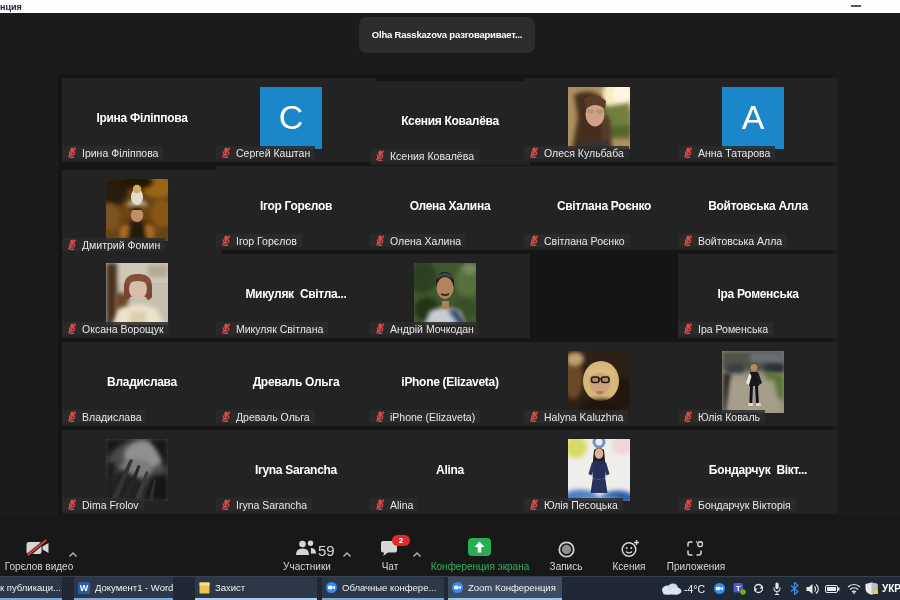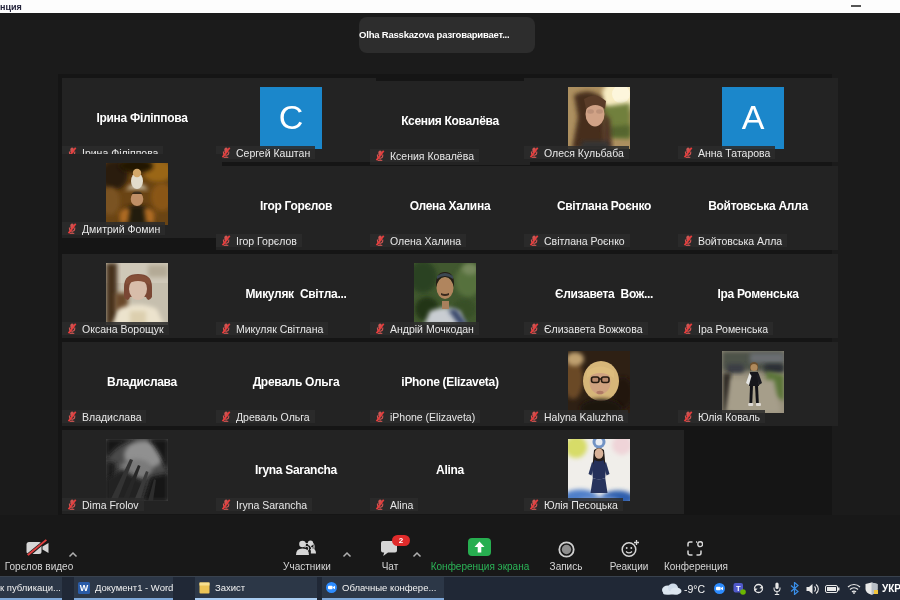--- a/index.html
+++ b/index.html
@@ -2,21 +2,21 @@
 <html><head><meta charset="utf-8">
 <style>
 *{margin:0;padding:0;box-sizing:border-box}
 html,body{width:900px;height:600px;overflow:hidden;background:#1b1b1b;
   font-family:"Liberation Sans",sans-serif;}
 #titlebar{position:absolute;left:0;top:0;width:900px;height:13px;background:#fdfdfd;}
 #titlebar .t{position:absolute;left:0;top:2px;font-size:9px;font-weight:bold;color:#23233a;}
 #titlebar .m{position:absolute;left:851px;top:5px;width:10px;height:1.5px;background:#555;}
 #main{position:absolute;left:0;top:13px;width:900px;height:563px;background:#1b1b1b;}
 #toast{position:absolute;left:359px;top:4px;width:176px;height:36px;border-radius:8px;
-  background:#2d2d2d;color:#fff;font-size:9.5px;font-weight:bold;text-align:left;line-height:36px;letter-spacing:-0.2px;}
+  background:#2d2d2d;color:#fff;font-size:9.5px;font-weight:bold;text-align:center;line-height:36px;letter-spacing:-0.2px;}
 #grid{position:absolute;left:58px;top:61px;width:774px;height:444px;background:#151515;}
 .cell{position:absolute;width:160px;height:84px;background:#232323;overflow:hidden;}
 .cname{position:absolute;left:0;top:0;width:100%;height:100%;display:flex;align-items:center;
   justify-content:center;color:#fff;font-size:12px;font-weight:bold;letter-spacing:-0.3px;white-space:pre;}
 .av{position:absolute;left:44px;top:9px;width:62px;height:62px;background:#1b87cb;
   color:#fff;font-size:34px;text-align:center;line-height:60px;font-weight:normal;}
 .ph{position:absolute;left:44px;top:9px;width:62px;height:62px;}
 .lbl{position:absolute;left:0;bottom:3px;height:13px;background:rgba(44,44,44,0.87);
   display:flex;align-items:center;padding:0 5px 0 5px;color:#e8e8e8;font-size:10.5px;white-space:pre;}
 .lbl svg{margin-right:5px;flex:none;}
@@ -100,21 +100,21 @@
 <div class="cell" style="left:620px;top:4px">
         <div class="av">A</div>
         <div class="lbl"><svg class="mic" width="10" height="11" viewBox="0 0 10 11">
             <rect x="3.4" y="0.6" width="3.4" height="5.6" rx="1.7" fill="#cc5552"></rect>
             <path d="M1.9 4.4 L1.9 5.6 A3.2 3.2 0 0 0 8.3 5.6 L8.3 4.4 L7.2 4.4 L7.2 5.6 A2.1 2.1 0 0 1 3.0 5.6 L3.0 4.4 Z" fill="#cc5552"></path>
             <rect x="4.6" y="8.4" width="1" height="1.4" fill="#cc5552"></rect>
             <rect x="2.9" y="9.8" width="4.4" height="1.1" fill="#cc5552"></rect>
             <path d="M0.8 9.8 L8.0 0.3 L9.4 1.3 L2.3 10.8 Z" fill="#e83d3d"></path>
           </svg>Анна Татарова</div>
       </div>
-<div class="cell" style="left:4px;top:80px">
+<div class="cell" style="left:4px;top:96px">
         <div class="ph"><svg width="62" height="62" viewBox="0 0 62 62">
             <defs>
               <filter id="b2" x="-30%" y="-30%" width="160%" height="160%">
                 <feGaussianBlur stdDeviation="2"></feGaussianBlur>
               </filter>
             </defs>
             <rect width="62" height="62" fill="#6a4414"></rect>
             <ellipse cx="8" cy="12" rx="14" ry="15" fill="#2c1b08" filter="url(#b2)"></ellipse>
             <ellipse cx="52" cy="8" rx="15" ry="11" fill="#9a6618" filter="url(#b2)"></ellipse>
             <ellipse cx="56" cy="34" rx="11" ry="14" fill="#8a5618" filter="url(#b2)"></ellipse>
@@ -234,30 +234,20 @@
             <path d="M23 13 Q31 7 39 13 L39 16 Q31 10 23 16 Z" fill="#3c4852"></path>
             <path d="M27 30 Q31 32 35 30 L35 32 Q31 34 27 32 Z" fill="#3a2a1e"></path>
           </svg></div>
         <div class="lbl"><svg class="mic" width="10" height="11" viewBox="0 0 10 11">
             <rect x="3.4" y="0.6" width="3.4" height="5.6" rx="1.7" fill="#cc5552"></rect>
             <path d="M1.9 4.4 L1.9 5.6 A3.2 3.2 0 0 0 8.3 5.6 L8.3 4.4 L7.2 4.4 L7.2 5.6 A2.1 2.1 0 0 1 3.0 5.6 L3.0 4.4 Z" fill="#cc5552"></path>
             <rect x="4.6" y="8.4" width="1" height="1.4" fill="#cc5552"></rect>
             <rect x="2.9" y="9.8" width="4.4" height="1.1" fill="#cc5552"></rect>
             <path d="M0.8 9.8 L8.0 0.3 L9.4 1.3 L2.3 10.8 Z" fill="#e83d3d"></path>
           </svg>Андрій Мочкодан</div>
-      </div>
-<div class="cell" style="left:466px;top:180px">
-        <div class="cname" style="padding-bottom:4px">Єлизавета  Вож...</div>
-        <div class="lbl"><svg class="mic" width="10" height="11" viewBox="0 0 10 11">
-            <rect x="3.4" y="0.6" width="3.4" height="5.6" rx="1.7" fill="#cc5552"></rect>
-            <path d="M1.9 4.4 L1.9 5.6 A3.2 3.2 0 0 0 8.3 5.6 L8.3 4.4 L7.2 4.4 L7.2 5.6 A2.1 2.1 0 0 1 3.0 5.6 L3.0 4.4 Z" fill="#cc5552"></path>
-            <rect x="4.6" y="8.4" width="1" height="1.4" fill="#cc5552"></rect>
-            <rect x="2.9" y="9.8" width="4.4" height="1.1" fill="#cc5552"></rect>
-            <path d="M0.8 9.8 L8.0 0.3 L9.4 1.3 L2.3 10.8 Z" fill="#e83d3d"></path>
-          </svg>Єлизавета Вожжова</div>
       </div>
 <div class="cell" style="left:620px;top:180px">
         <div class="cname" style="padding-bottom:4px">Іра Роменська</div>
         <div class="lbl"><svg class="mic" width="10" height="11" viewBox="0 0 10 11">
             <rect x="3.4" y="0.6" width="3.4" height="5.6" rx="1.7" fill="#cc5552"></rect>
             <path d="M1.9 4.4 L1.9 5.6 A3.2 3.2 0 0 0 8.3 5.6 L8.3 4.4 L7.2 4.4 L7.2 5.6 A2.1 2.1 0 0 1 3.0 5.6 L3.0 4.4 Z" fill="#cc5552"></path>
             <rect x="4.6" y="8.4" width="1" height="1.4" fill="#cc5552"></rect>
             <rect x="2.9" y="9.8" width="4.4" height="1.1" fill="#cc5552"></rect>
             <path d="M0.8 9.8 L8.0 0.3 L9.4 1.3 L2.3 10.8 Z" fill="#e83d3d"></path>
           </svg>Іра Роменська</div>
@@ -425,39 +415,49 @@
             <path d="M37.8 22.5 L41.5 35 L38.5 36.5 L36 27 Z" fill="#27335c"></path>
           </svg></div>
         <div class="lbl"><svg class="mic" width="10" height="11" viewBox="0 0 10 11">
             <rect x="3.4" y="0.6" width="3.4" height="5.6" rx="1.7" fill="#cc5552"></rect>
             <path d="M1.9 4.4 L1.9 5.6 A3.2 3.2 0 0 0 8.3 5.6 L8.3 4.4 L7.2 4.4 L7.2 5.6 A2.1 2.1 0 0 1 3.0 5.6 L3.0 4.4 Z" fill="#cc5552"></path>
             <rect x="4.6" y="8.4" width="1" height="1.4" fill="#cc5552"></rect>
             <rect x="2.9" y="9.8" width="4.4" height="1.1" fill="#cc5552"></rect>
             <path d="M0.8 9.8 L8.0 0.3 L9.4 1.3 L2.3 10.8 Z" fill="#e83d3d"></path>
           </svg>Юлія Песоцька</div>
       </div>
+<div class="cell" style="left:620px;top:356px">
+        <div class="cname" style="padding-bottom:4px">Бондарчук  Вікт...</div>
+        <div class="lbl"><svg class="mic" width="10" height="11" viewBox="0 0 10 11">
+            <rect x="3.4" y="0.6" width="3.4" height="5.6" rx="1.7" fill="#cc5552"></rect>
+            <path d="M1.9 4.4 L1.9 5.6 A3.2 3.2 0 0 0 8.3 5.6 L8.3 4.4 L7.2 4.4 L7.2 5.6 A2.1 2.1 0 0 1 3.0 5.6 L3.0 4.4 Z" fill="#cc5552"></path>
+            <rect x="4.6" y="8.4" width="1" height="1.4" fill="#cc5552"></rect>
+            <rect x="2.9" y="9.8" width="4.4" height="1.1" fill="#cc5552"></rect>
+            <path d="M0.8 9.8 L8.0 0.3 L9.4 1.3 L2.3 10.8 Z" fill="#e83d3d"></path>
+          </svg>Бондарчук Вікторія</div>
+      </div>
 </div>
 <div id="toolbar">
 <svg class="ti" style="left:26px;top:24px" width="24" height="18" viewBox="0 0 24 18">
         <rect x="0.5" y="3" width="15" height="12" rx="2.5" fill="#d6d6d6"></rect>
         <path d="M16.5 7.5 L22.5 4 L22.5 14 L16.5 10.5 Z" fill="#d6d6d6"></path>
         <path d="M0 15.5 L19 0 L21.5 2 L3 18 Z" fill="#181818"></path>
         <path d="M1 15.5 L19.7 0.3 L21 1.6 L2.6 16.8 Z" fill="#e04040"></path>
       </svg>
       <div class="caret" style="left:68px;top:29px"><svg width="10" height="7" viewBox="0 0 10 7">
           <path d="M1.5 5.5 L5 2 L8.5 5.5" stroke="#b0b0b0" stroke-width="1.5" fill="none"></path>
         </svg></div>
       <div class="tlabel" style="left:4px;width:70px">Горєлов видео</div>
       <svg class="ti" style="left:295px;top:25px" width="22" height="17" viewBox="0 0 22 17">
         <circle cx="7.5" cy="4" r="3.3" fill="#d6d6d6"></circle>
         <path d="M1 15 Q1 8.6 7.5 8.6 Q14 8.6 14 15 Z" fill="#d6d6d6"></path>
         <circle cx="15.5" cy="3.2" r="2.7" fill="#d6d6d6"></circle>
         <path d="M16 7.8 Q21 8.6 21 13.6 L15.8 13.6 Z" fill="#d6d6d6"></path>
       </svg>
-      <div class="ti" style="left:304px;top:27px;font-size:10px;color:#d6d6d6">59</div>
+      <div class="ti" style="left:318px;top:27px;font-size:15px;color:#d6d6d6">59</div>
       <div class="caret" style="left:342px;top:29px"><svg width="10" height="7" viewBox="0 0 10 7">
           <path d="M1.5 5.5 L5 2 L8.5 5.5" stroke="#b0b0b0" stroke-width="1.5" fill="none"></path>
         </svg></div>
       <div class="tlabel" style="left:272px;width:70px">Участники</div>
       <svg class="ti" style="left:380px;top:25px" width="18" height="16" viewBox="0 0 18 16">
         <path d="M1 3 Q1 1 3 1 L15 1 Q17 1 17 3 L17 10.5 Q17 12.5 15 12.5 L8 12.5 L3.2 16 L4.2 12.5 L3 12.5 Q1 12.5 1 10.5 Z" fill="#d6d6d6"></path>
       </svg>
       <div class="ti" style="left:392px;top:20px;width:18px;height:11px;border-radius:5.5px;background:#e02b2b;color:#fff;font-size:8px;font-weight:bold;text-align:center;line-height:11px">2</div>
       <div class="caret" style="left:412px;top:29px"><svg width="10" height="7" viewBox="0 0 10 7">
           <path d="M1.5 5.5 L5 2 L8.5 5.5" stroke="#b0b0b0" stroke-width="1.5" fill="none"></path>
@@ -472,56 +472,61 @@
         <circle cx="8.5" cy="8.5" r="4.7" fill="#8e8e8e"></circle>
       </svg>
       <div class="tlabel" style="left:531px;width:70px">Запись</div>
       <svg class="ti" style="left:620px;top:24px" width="20" height="19" viewBox="0 0 20 19">
         <circle cx="9" cy="10.5" r="6.8" fill="none" stroke="#d6d6d6" stroke-width="1.5"></circle>
         <circle cx="6.7" cy="9" r="0.95" fill="#d6d6d6"></circle>
         <circle cx="11.3" cy="9" r="0.95" fill="#d6d6d6"></circle>
         <path d="M6 12.5 Q9 15.3 12 12.5" stroke="#d6d6d6" stroke-width="1.3" fill="none"></path>
         <path d="M16.5 1 L16.5 6 M14 3.5 L19 3.5" stroke="#d6d6d6" stroke-width="1.3"></path>
       </svg>
-      <div class="tlabel" style="left:594px;width:70px">Реакции</div>
+      <div class="tlabel" style="left:594px;width:70px">Ксения</div>
       <svg class="ti" style="left:687px;top:26px" width="16" height="16" viewBox="0 0 16 16">
         <path d="M1 5.5 L1 3 Q1 1 3 1 L5.5 1" stroke="#d6d6d6" stroke-width="1.5" fill="none"></path>
         <path d="M1 9.5 L1 12 Q1 14 3 14 L5.5 14" stroke="#d6d6d6" stroke-width="1.5" fill="none"></path>
         <path d="M9.5 14 L12 14 Q14 14 14 12 L14 9.5" stroke="#d6d6d6" stroke-width="1.5" fill="none"></path>
         <path d="M9 1 L10 1" stroke="#d6d6d6" stroke-width="1.5"></path>
         <circle cx="13.2" cy="3.2" r="2.4" fill="none" stroke="#d6d6d6" stroke-width="1.4"></circle>
       </svg>
-      <div class="tlabel" style="left:661px;width:70px">Конференция</div>
+      <div class="tlabel" style="left:661px;width:70px">Приложения</div>
     </div>
 </div>
 <div id="taskbar">
     <div class="task" style="left:0;width:62px;padding-left:0">к публикаци...</div>
     <div class="task" style="left:74px;width:99px"><svg class="ic" width="12" height="12" viewBox="0 0 12 12">
         <rect x="0" y="0" width="12" height="12" rx="1.5" fill="#2a5ca8"></rect>
         <text x="6" y="9.4" font-size="9" font-weight="bold" fill="#fff" text-anchor="middle" font-family="Liberation Sans">W</text>
       </svg>Документ1 - Word</div>
     <div class="task" style="left:322px;width:122px"><svg class="ic" width="11" height="11" viewBox="0 0 11 11">
         <circle cx="5.5" cy="5.5" r="5.5" fill="#2d8cff"></circle>
         <rect x="2" y="3.8" width="4.6" height="3.4" rx="1" fill="#fff"></rect>
         <path d="M7 5 L9 3.8 L9 7.2 L7 6 Z" fill="#fff"></path>
       </svg>Облачные конфере...</div>
     <div class="task" style="left:195px;width:122px;border-bottom-color:#aacdf2"><svg class="ic" width="11" height="12" viewBox="0 0 11 12">
         <rect x="0.5" y="0.5" width="10" height="11" rx="1" fill="#ecc455"></rect>
         <rect x="0.5" y="0.5" width="10" height="3" fill="#f6df90"></rect>
       </svg>Захист</div>
+    <div class="task" style="left:448px;width:114px;background:#3d4c61;border-bottom-color:#9ec1e8"><svg class="ic" width="11" height="11" viewBox="0 0 11 11">
+        <circle cx="5.5" cy="5.5" r="5.5" fill="#2d8cff"></circle>
+        <rect x="2" y="3.8" width="4.6" height="3.4" rx="1" fill="#fff"></rect>
+        <path d="M7 5 L9 3.8 L9 7.2 L7 6 Z" fill="#fff"></path>
+      </svg>Zoom Конференция</div>
     <div class="tr" style="left:660px">
       <svg width="22" height="13" viewBox="0 0 22 13">
         <ellipse cx="8" cy="8" rx="6" ry="4.6" fill="#dce6f0"></ellipse>
         <ellipse cx="13" cy="6" rx="5" ry="4.6" fill="#cfdcea"></ellipse>
         <ellipse cx="16" cy="9" rx="5.5" ry="3.6" fill="#dce6f0"></ellipse>
         <rect x="3" y="9" width="16" height="3.4" rx="1.7" fill="#dce6f0"></rect>
       </svg>
     </div>
     <div class="tr" style="left:684px">
-      <span style="font-size:10.5px;color:#f2f2f2">-9°C</span>
+      <span style="font-size:10.5px;color:#f2f2f2">-4°C</span>
     </div>
     <div class="tr" style="left:714px">
       <svg width="11" height="11" viewBox="0 0 11 11">
         <circle cx="5.5" cy="5.5" r="5.5" fill="#2d8cff"></circle>
         <rect x="2" y="3.8" width="4.6" height="3.4" rx="1" fill="#fff"></rect>
         <path d="M7 5 L9 3.8 L9 7.2 L7 6 Z" fill="#fff"></path>
       </svg>
     </div>
     <div class="tr" style="left:733px">
       <svg width="13" height="13" viewBox="0 0 13 13">

